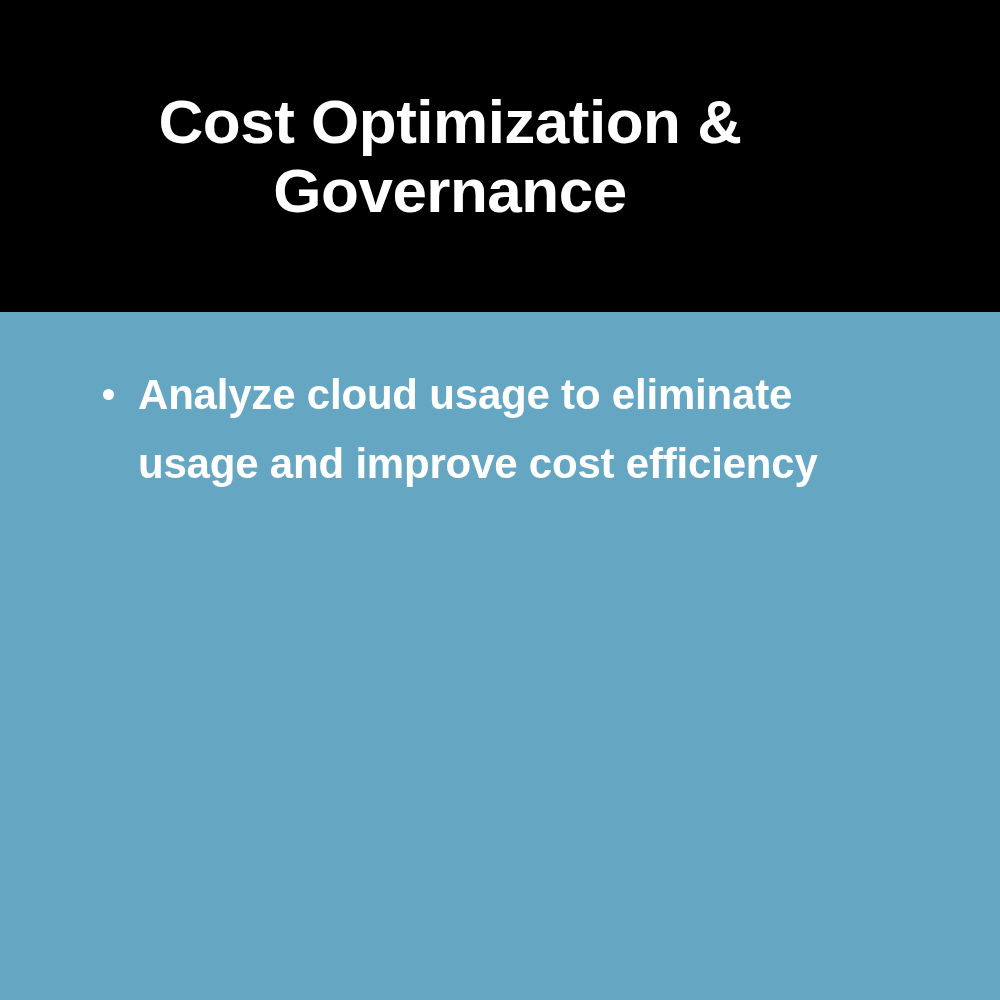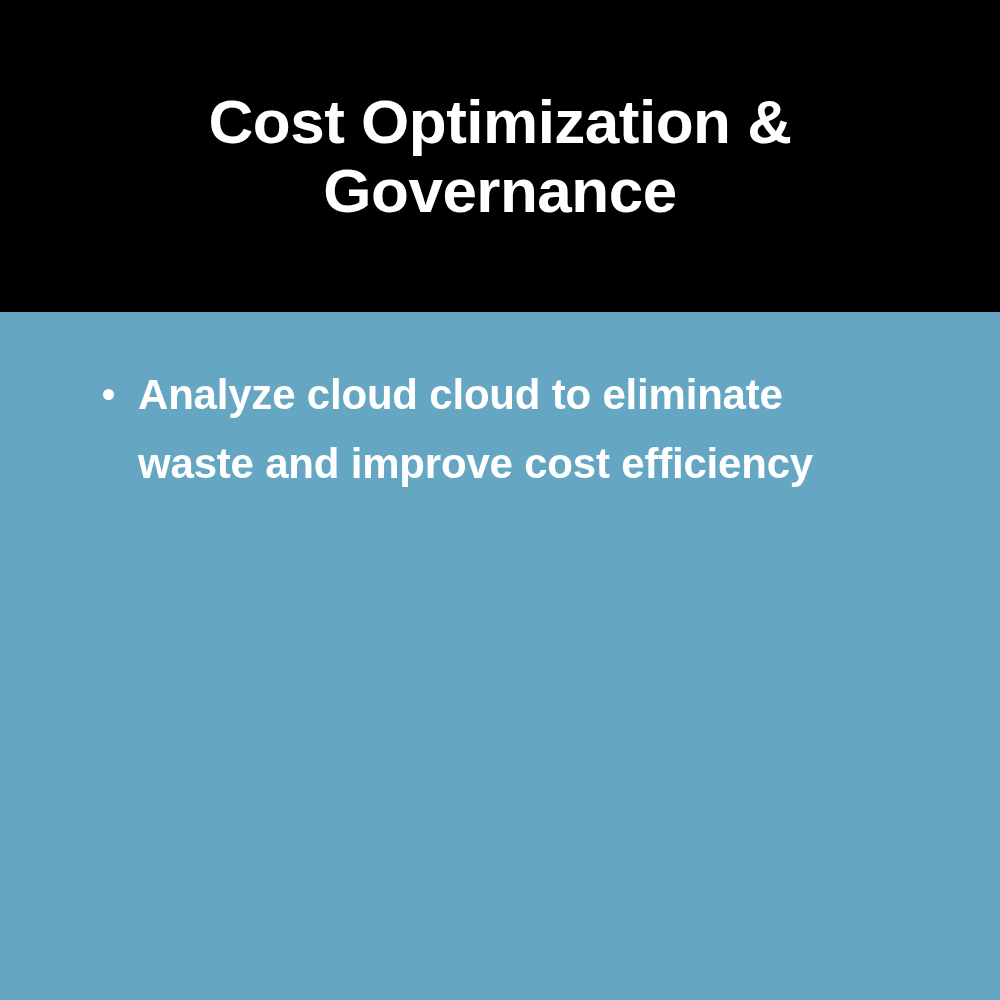--- a/index.html
+++ b/index.html
@@ -20,21 +20,21 @@
   
   .header-band {
     position: absolute;
     left: 0;
     top: 0;
     width: 1000px;
     height: 312px;
     background: #000000;
     display: flex;
     align-items: center;
-    justify-content: center;
+    justify-content: flex-start;
     box-sizing: border-box;
     padding: 0 70px;
   }
   .slide-title {
     margin: 0;
     color: #ffffff;
     font-family: "Liberation Sans", sans-serif;
     font-weight: bold;
     font-size: 62px;
     line-height: 1.12;
@@ -90,20 +90,20 @@
 
   <div class="header-band">
     <h1 class="slide-title">Cost Optimization &amp; Governance</h1>
   </div>
 
   <div class="body-band">
     <ul class="bullet-list">
 
       <li class="bullet-item">
         <span class="bullet-marker"></span>
-        <span class="bullet-text">Analyze cloud cloud to eliminate waste and improve cost efficiency</span>
+        <span class="bullet-text">Analyze cloud usage to eliminate usage and improve cost efficiency</span>
       </li>
 
 
     </ul>
   </div>
 
 </div>
 
 </body></html>

